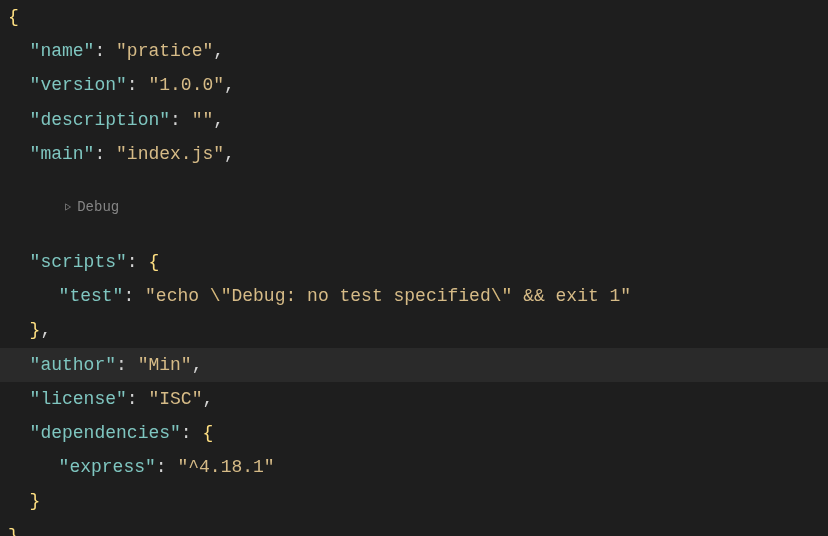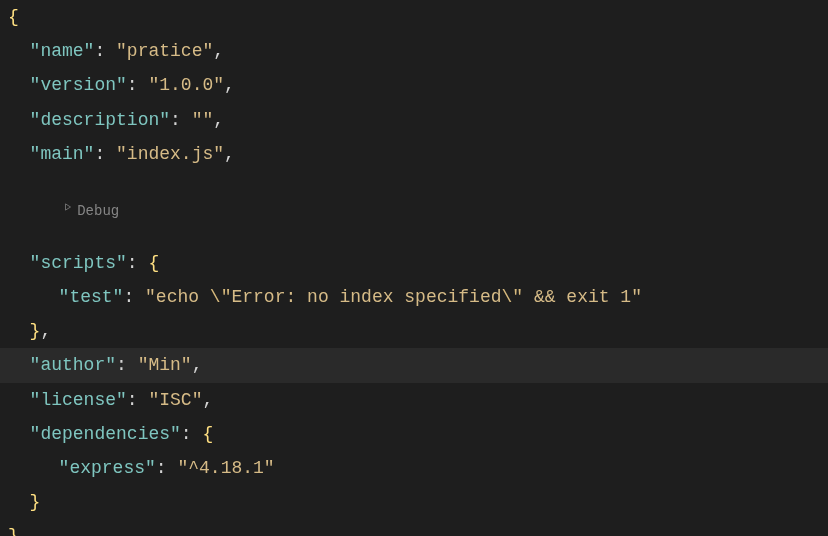--- a/index.html
+++ b/index.html
@@ -32,20 +32,21 @@
     .brace { color: #ffe082; }
     .key { color: #7fc6c0; }
     .colon { color: #d4d4d4; }
     .string { color: #d6bb87; }
     .escaped { color: #d7ba7d; }
     .comma { color: #d4d4d4; }
     .codelens {
       color: #858585;
       font-size: 14px;
       display: inline-flex;
+      align-items: center;
       gap: 4px;
       padding-left: 12px;
     }
     .codelens svg {
       width: 10px;
       height: 10px;
     }
     .indent {
       display: inline-block;
     }
@@ -76,21 +77,21 @@
     <span class="codelens">
       <svg viewBox="0 0 16 16" fill="none" stroke="#858585" stroke-width="1.2">
           <path d="M4 3 L12 8 L4 13 Z"></path>
         </svg>
       <span>Debug</span>
     </span>
   </div>
 
   <div class="line"><span class="indent">  </span><span class="key">"scripts"</span><span class="colon">:</span> <span class="brace">{</span></div>
 
-  <div class="line"><span class="indent">  </span><span class="guide"></span><span class="key">"test"</span><span class="colon">:</span> <span class="string"><span>"echo </span><span class="escaped">\"</span><span>Error: no index specified</span><span class="escaped">\"</span><span> &amp;&amp; exit 1"</span></span></div>
+  <div class="line"><span class="indent">  </span><span class="guide"></span><span class="key">"test"</span><span class="colon">:</span> <span class="string"><span>"echo </span><span class="escaped">\"</span><span>Debug: no test specified</span><span class="escaped">\"</span><span> &amp;&amp; exit 1"</span></span></div>
 
   <div class="line"><span class="indent">  </span><span class="brace">}</span><span class="comma">,</span></div>
 
   <div class="line highlighted"><span class="indent">  </span><span class="key">"author"</span><span class="colon">:</span> <span class="string">"Min"</span><span class="comma">,</span></div>
 
   <div class="line"><span class="indent">  </span><span class="key">"license"</span><span class="colon">:</span> <span class="string">"ISC"</span><span class="comma">,</span></div>
 
   <div class="line"><span class="indent">  </span><span class="key">"dependencies"</span><span class="colon">:</span> <span class="brace">{</span></div>
 
   <div class="line"><span class="indent">  </span><span class="guide"></span><span class="key">"express"</span><span class="colon">:</span> <span class="string">"^4.18.1"</span></div>

